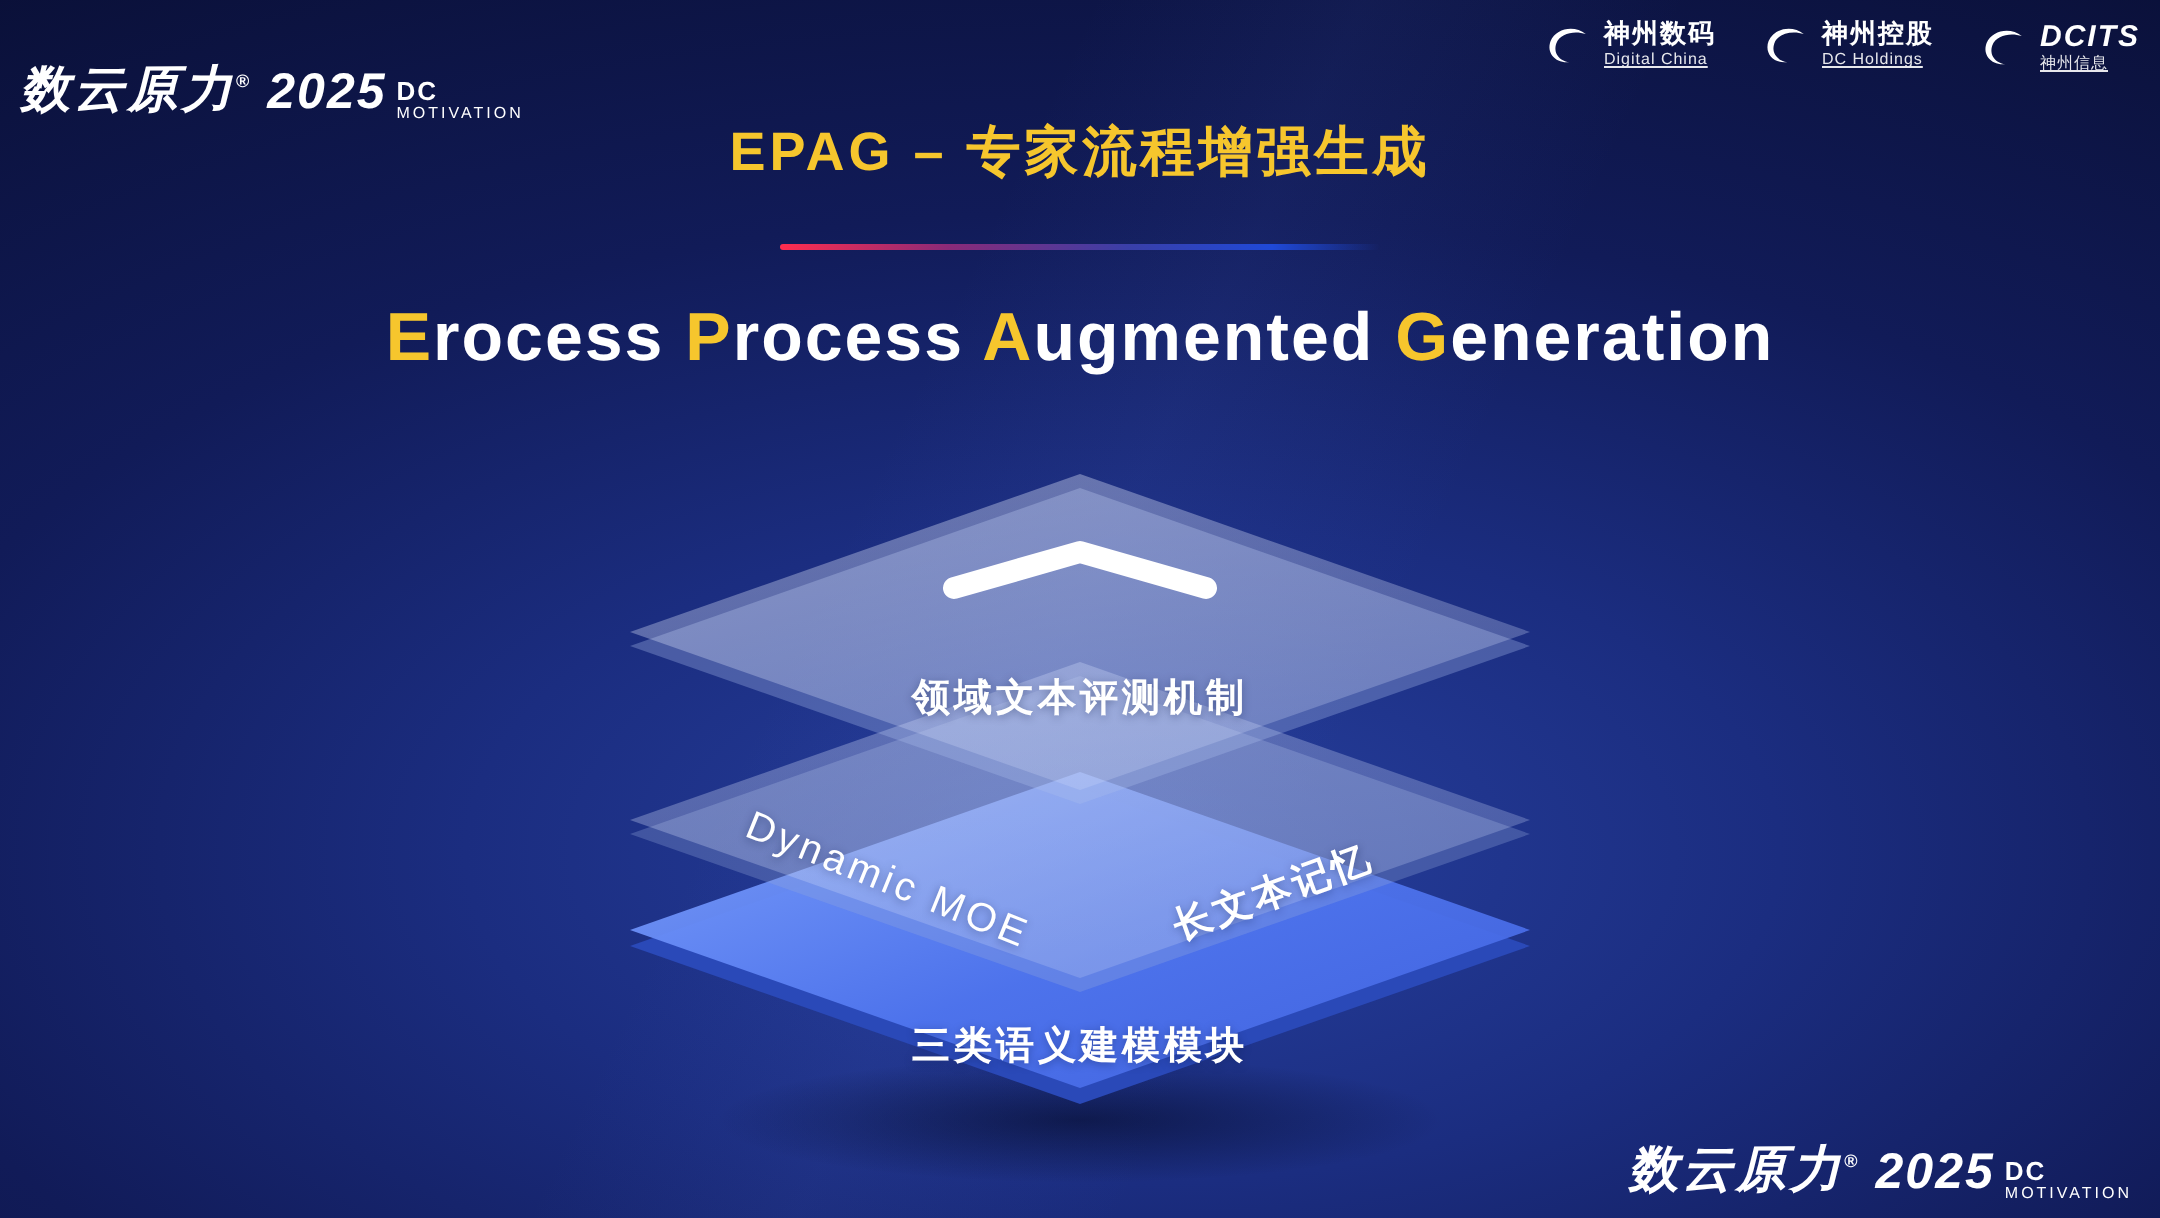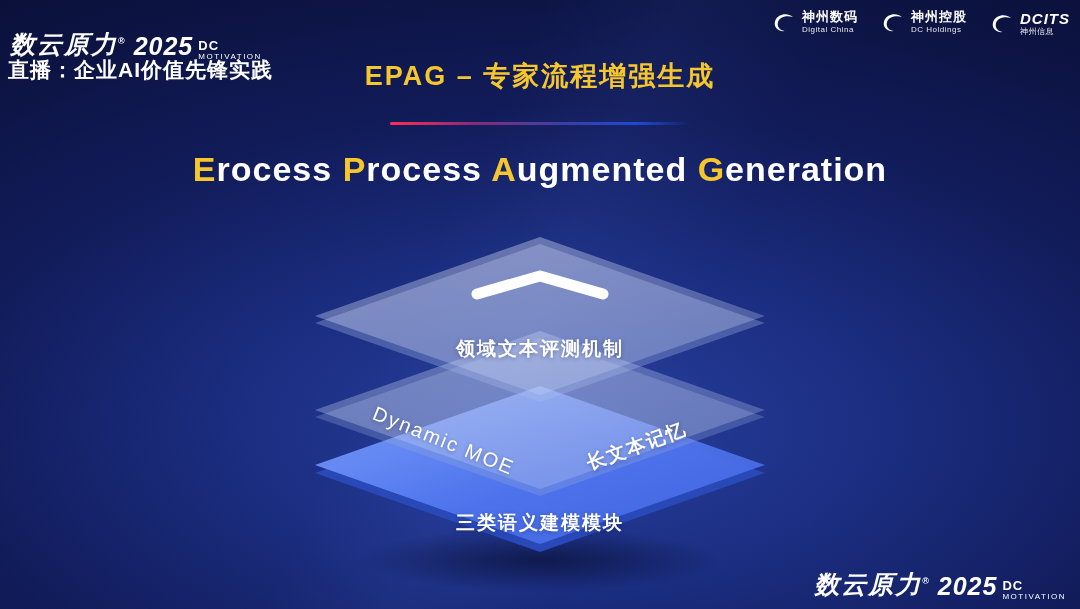--- a/index.html
+++ b/index.html
@@ -27,21 +27,21 @@
   
   .live-label { position:absolute; left:8px; top:56px; font-size:21px; font-weight:bold; letter-spacing:1px; }
   .epag-title { position:absolute; left:50%; top:58px; transform:translateX(-50%);
     font-size:27px; font-weight:bold; letter-spacing:2px; color:#f6c62d; white-space:nowrap; }
 
   .partners { position:absolute; right:10px; top:10px; display:flex; gap:22px; align-items:flex-start; }
   .partner { display:flex; align-items:center; gap:6px; }
   .partner-text { display:flex; flex-direction:column; line-height:1.15; }
   .partner-primary { font-size:13px; font-weight:bold; letter-spacing:1px; }
   .partner-primary.italic { font-style:italic; font-size:15px; }
-  .partner-secondary { font-size:8px; opacity:0.9; letter-spacing:0.5px; }
+  .partner-secondary { font-size:8px; opacity:0.9; letter-spacing:0.5px;text-decoration:underline; }
   .swoosh { width:25px; height:25px; flex:0 0 auto; }
 
   
   .divider { position:absolute; left:50%; top:122px; transform:translateX(-50%);
     width:300px; height:3px; border-radius:2px;
     background:linear-gradient(90deg, #ff2d4e 0%, #8a2a78 28%, #3a3fa8 58%, #1f49d8 82%, rgba(31,73,216,0) 100%); }
 
   .main-title { position:absolute; left:50%; top:150px; transform:translateX(-50%);
     font-size:34px; font-weight:bold; letter-spacing:1px; white-space:nowrap; }
   .main-title .gold { color:#f6c62d; }
@@ -80,21 +80,20 @@
 
   <div class="brand brand-header">
     <span class="brand-main"><span>数云原力</span><span class="brand-reg">®</span></span>
     <span class="brand-year">2025</span>
     <span class="brand-sub">
       <span class="brand-dc">DC</span>
       <span class="brand-motivation">MOTIVATION</span>
     </span>
   </div>
 
-  <div class="live-label">直播：企业AI价值先锋实践</div>
 
   <div class="epag-title">EPAG – 专家流程增强生成</div>
 
   <div class="partners">
     <div class="partner">
       <svg class="swoosh" viewBox="0 0 32 32">
         <path d="M28 9 C21 3 9 5 5.5 13.5 C2.5 21.5 9 28 17.5 27 C11 26 7 21 9.2 14.8 C11.5 8.5 21 6.5 28 9 Z" fill="#ffffff"></path>
       </svg>
       <span class="partner-text">
         <span class="partner-primary">神州数码</span>

